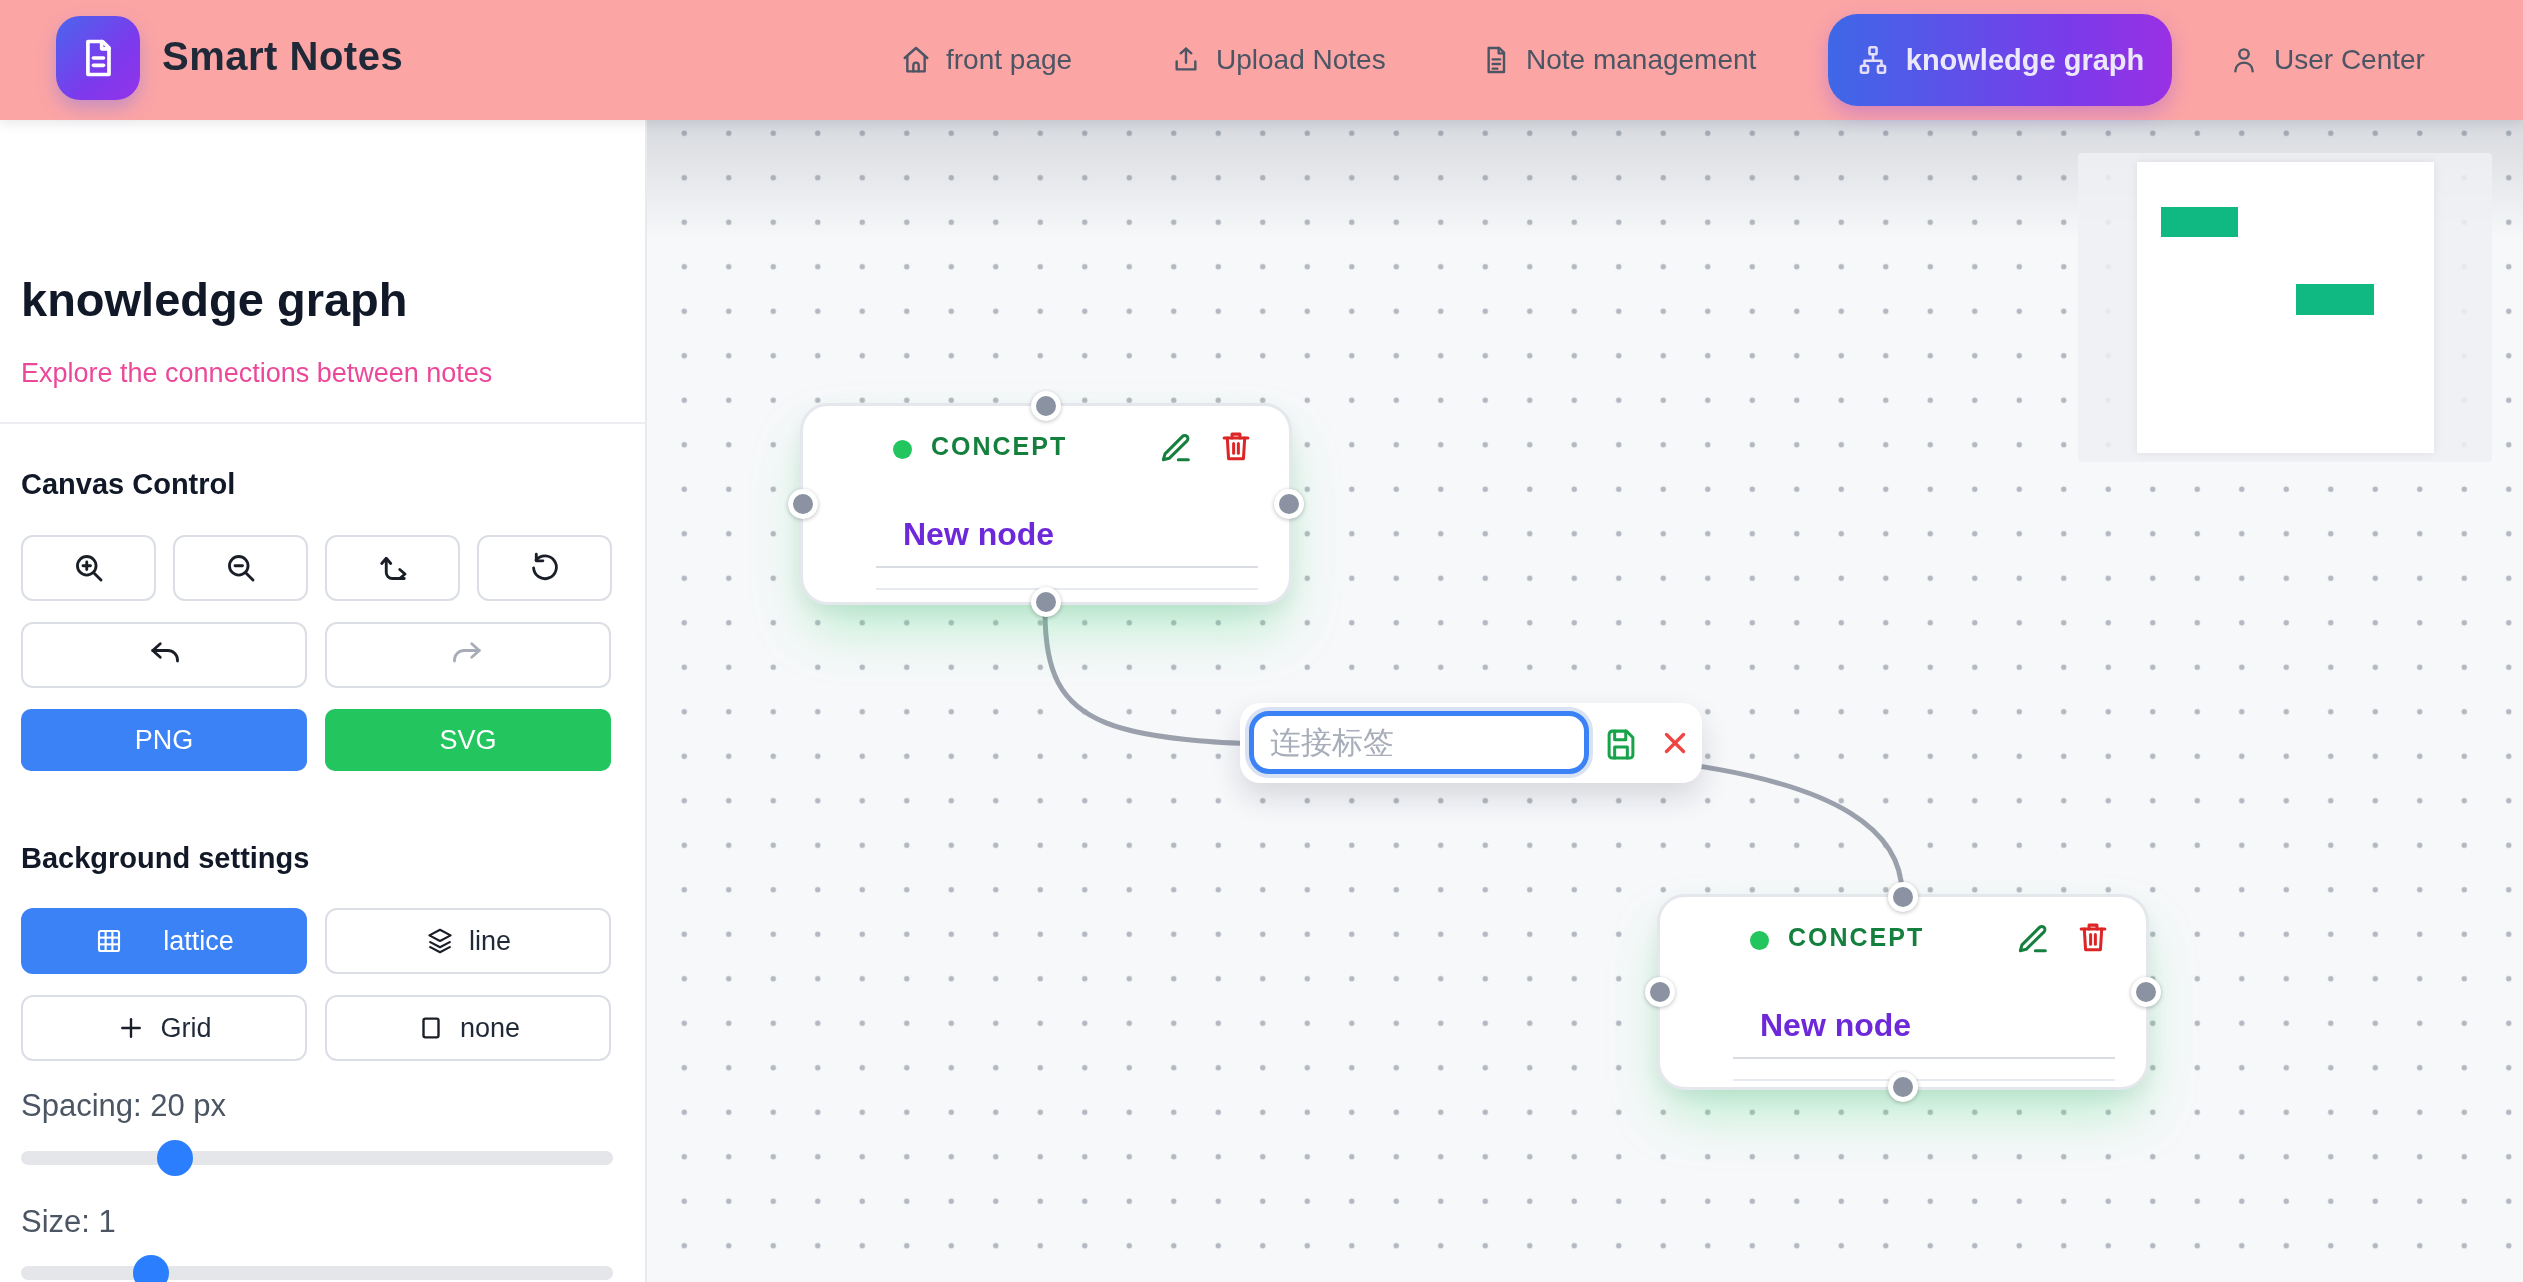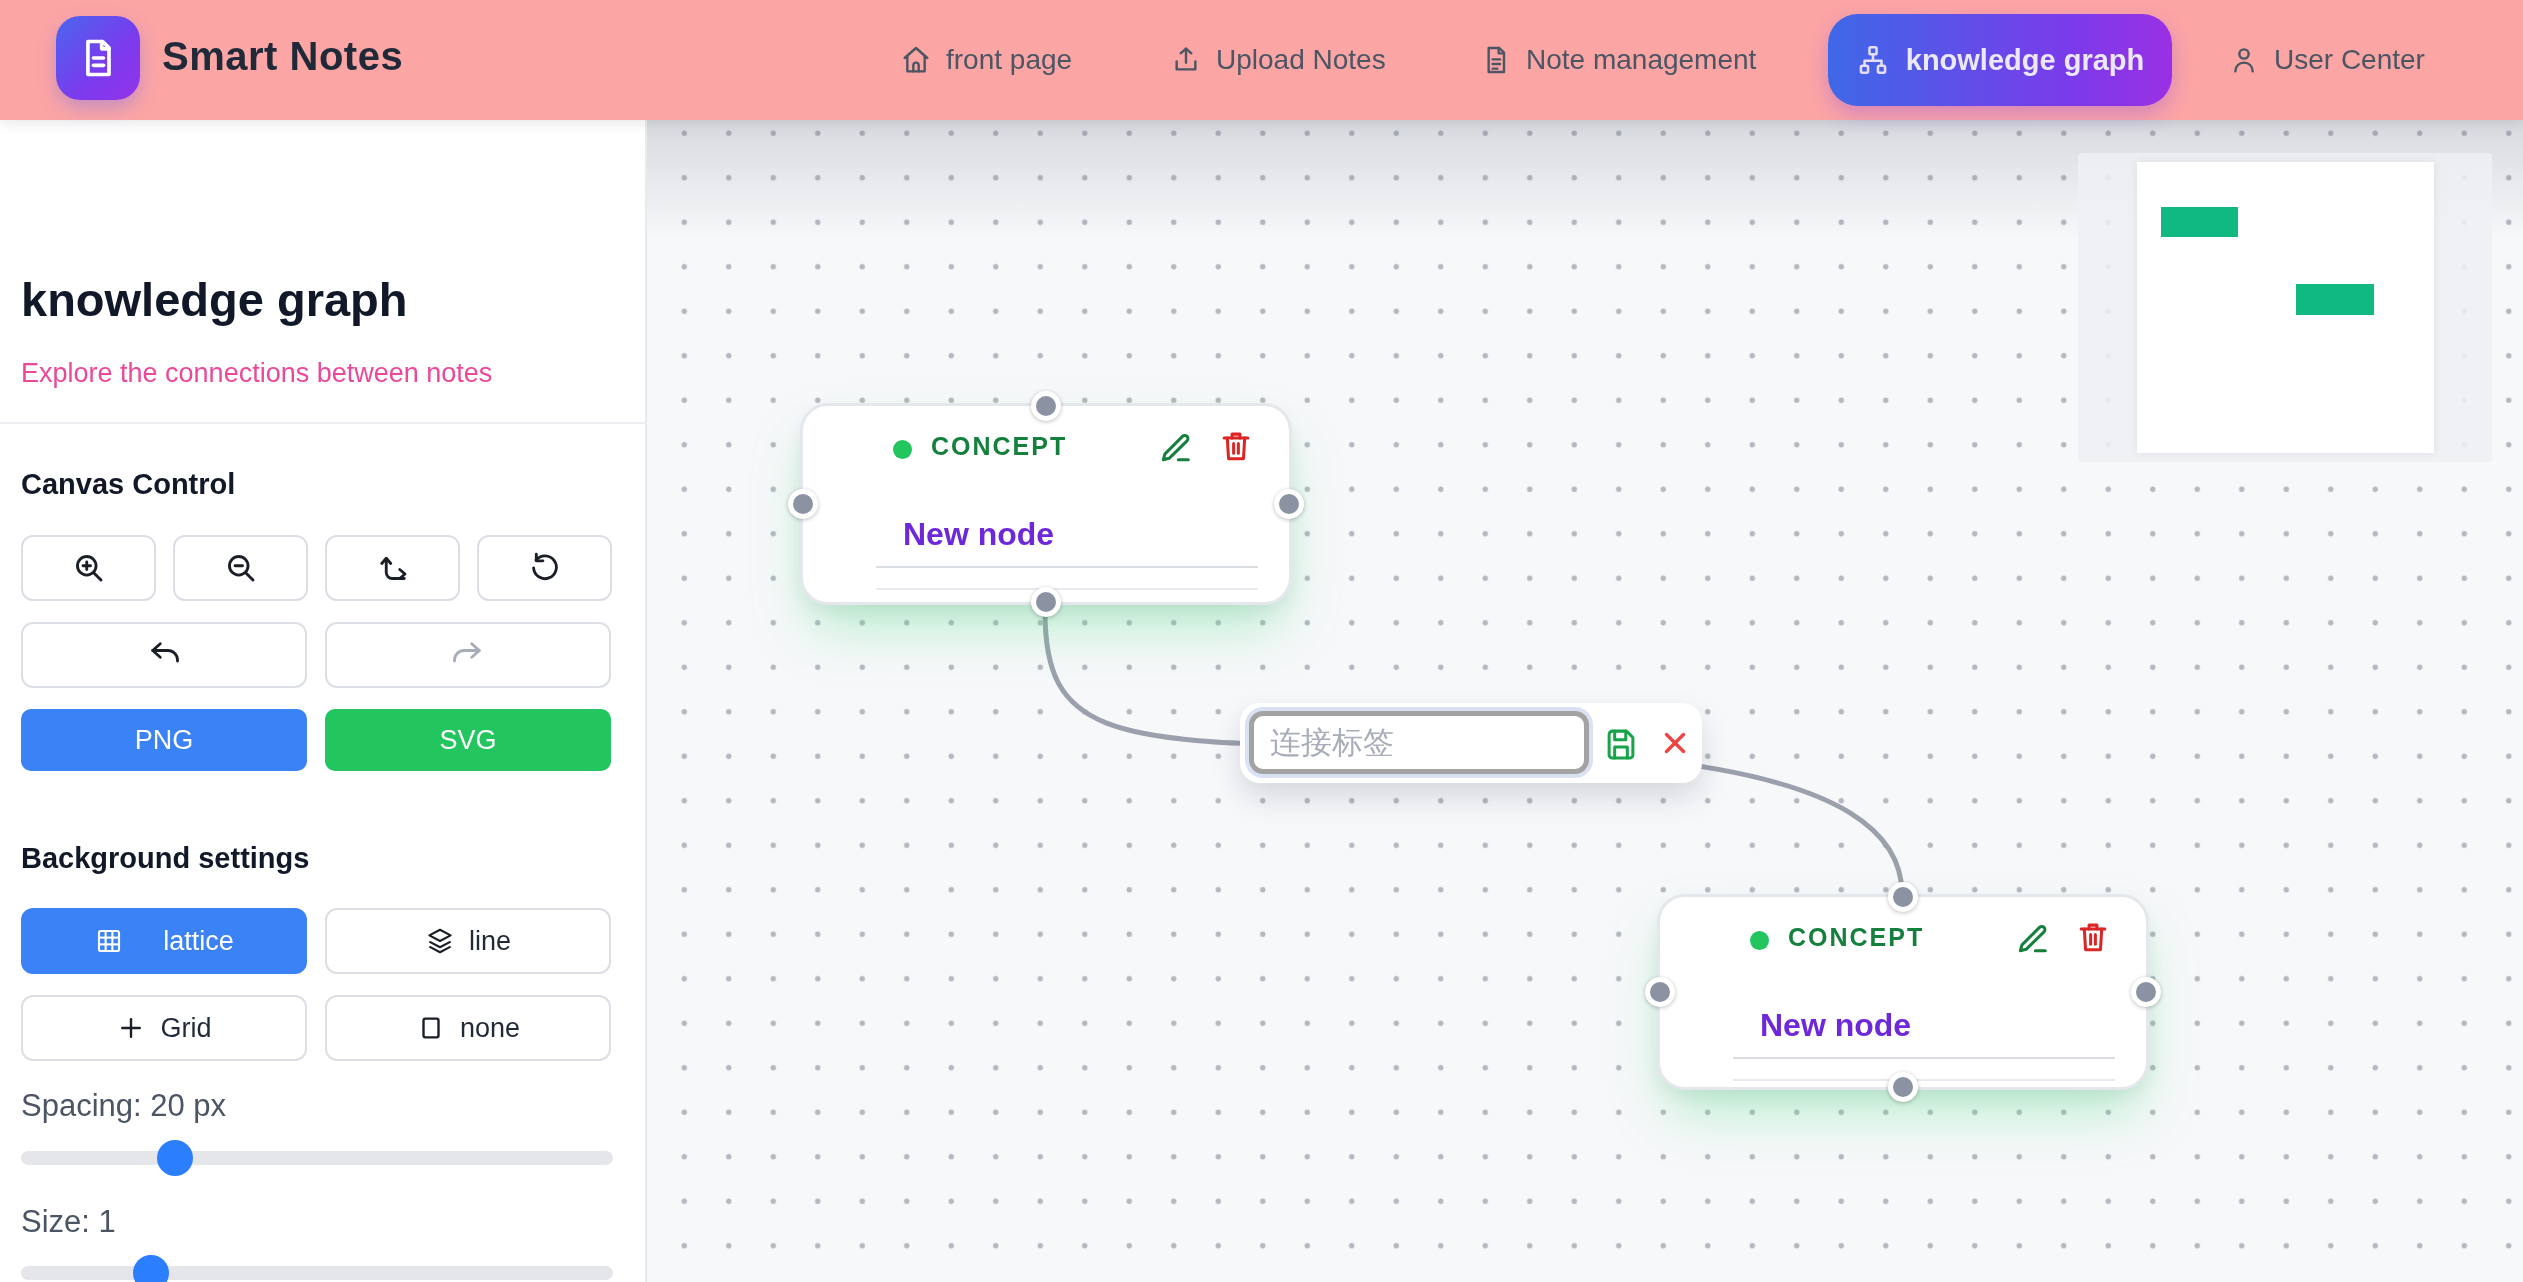--- a/index.html
+++ b/index.html
@@ -77,21 +77,21 @@
             border:5px solid #ffffff; box-shadow:0 1px 4px rgba(0,0,0,.25); cursor:crosshair; z-index:12; }
   .handle.top { left:50%; top:-15px; transform:translateX(-50%); }
   .handle.bottom { left:50%; bottom:-15px; transform:translateX(-50%); }
   .handle.left { left:-15px; top:50%; transform:translateY(-50%); }
   .handle.right { right:-15px; top:50%; transform:translateY(-50%); }
 
   
   .edge-editor { position:absolute; left:593px; top:583px; width:462px; height:80px; background:#ffffff;
                  border-radius:20px; box-shadow:0 14px 30px rgba(15,23,42,.14); z-index:20; }
   .edge-editor input { position:absolute; left:9px; top:8px; width:340px; height:63px;
-                 border:5px solid #a3a3a3; border-radius:14px; outline:none; padding:0 16px;
+                 border:5px solid #3b82f6; border-radius:20px; outline:none; padding:0 16px;
                  font-size:31px; color:#111827; font-family:"Liberation Sans",sans-serif;
                  box-shadow:0 0 0 4px rgba(147,171,220,.35); }
   .edge-editor input::placeholder { color:#a8aeb9; }
   .ee-save { position:absolute; left:362px; top:21px; cursor:pointer; }
   .ee-close { position:absolute; left:418px; top:23px; cursor:pointer; }
 
   
   .minimap { position:absolute; left:1431px; top:33px; width:414px; height:309px;
              background:rgba(238,240,243,.85); border-radius:4px; cursor:pointer; z-index:15; }
   .minimap-viewport { position:absolute; left:59px; top:9px; width:297px; height:291px; background:#ffffff;

